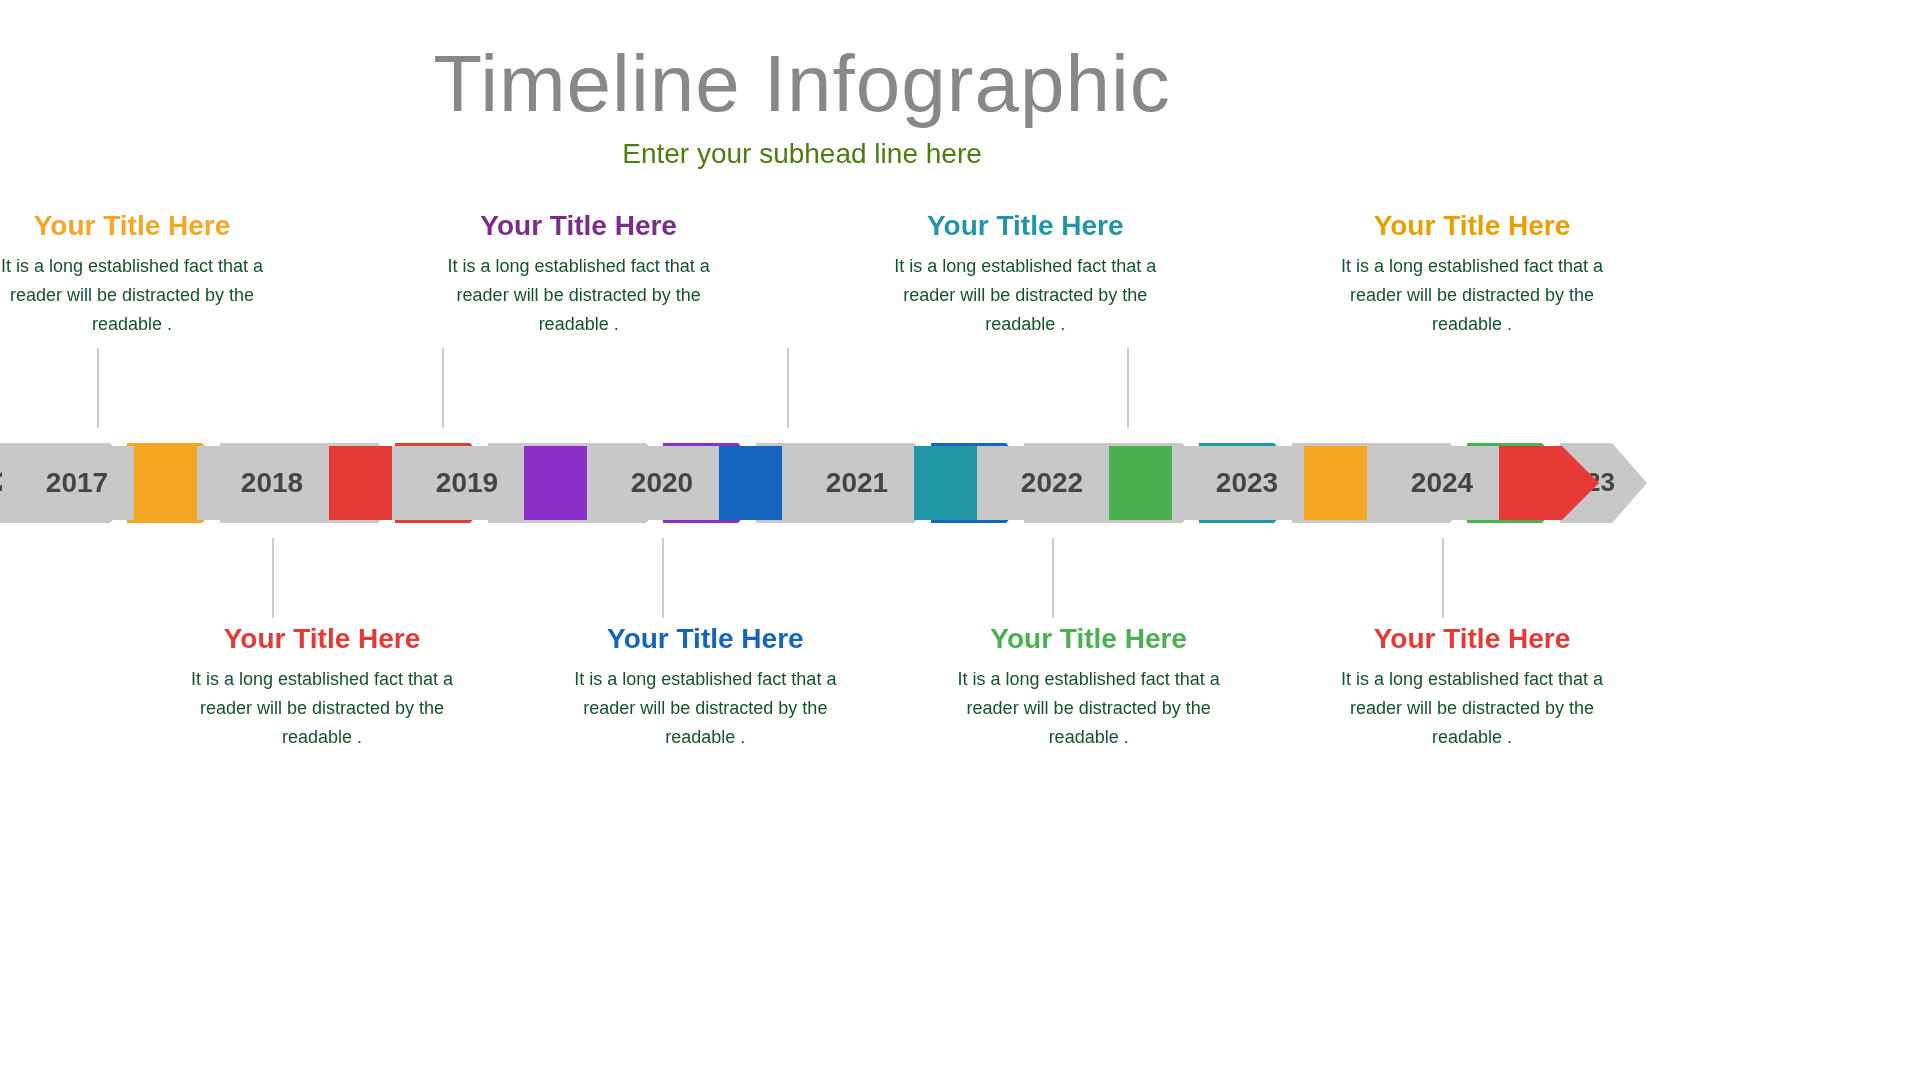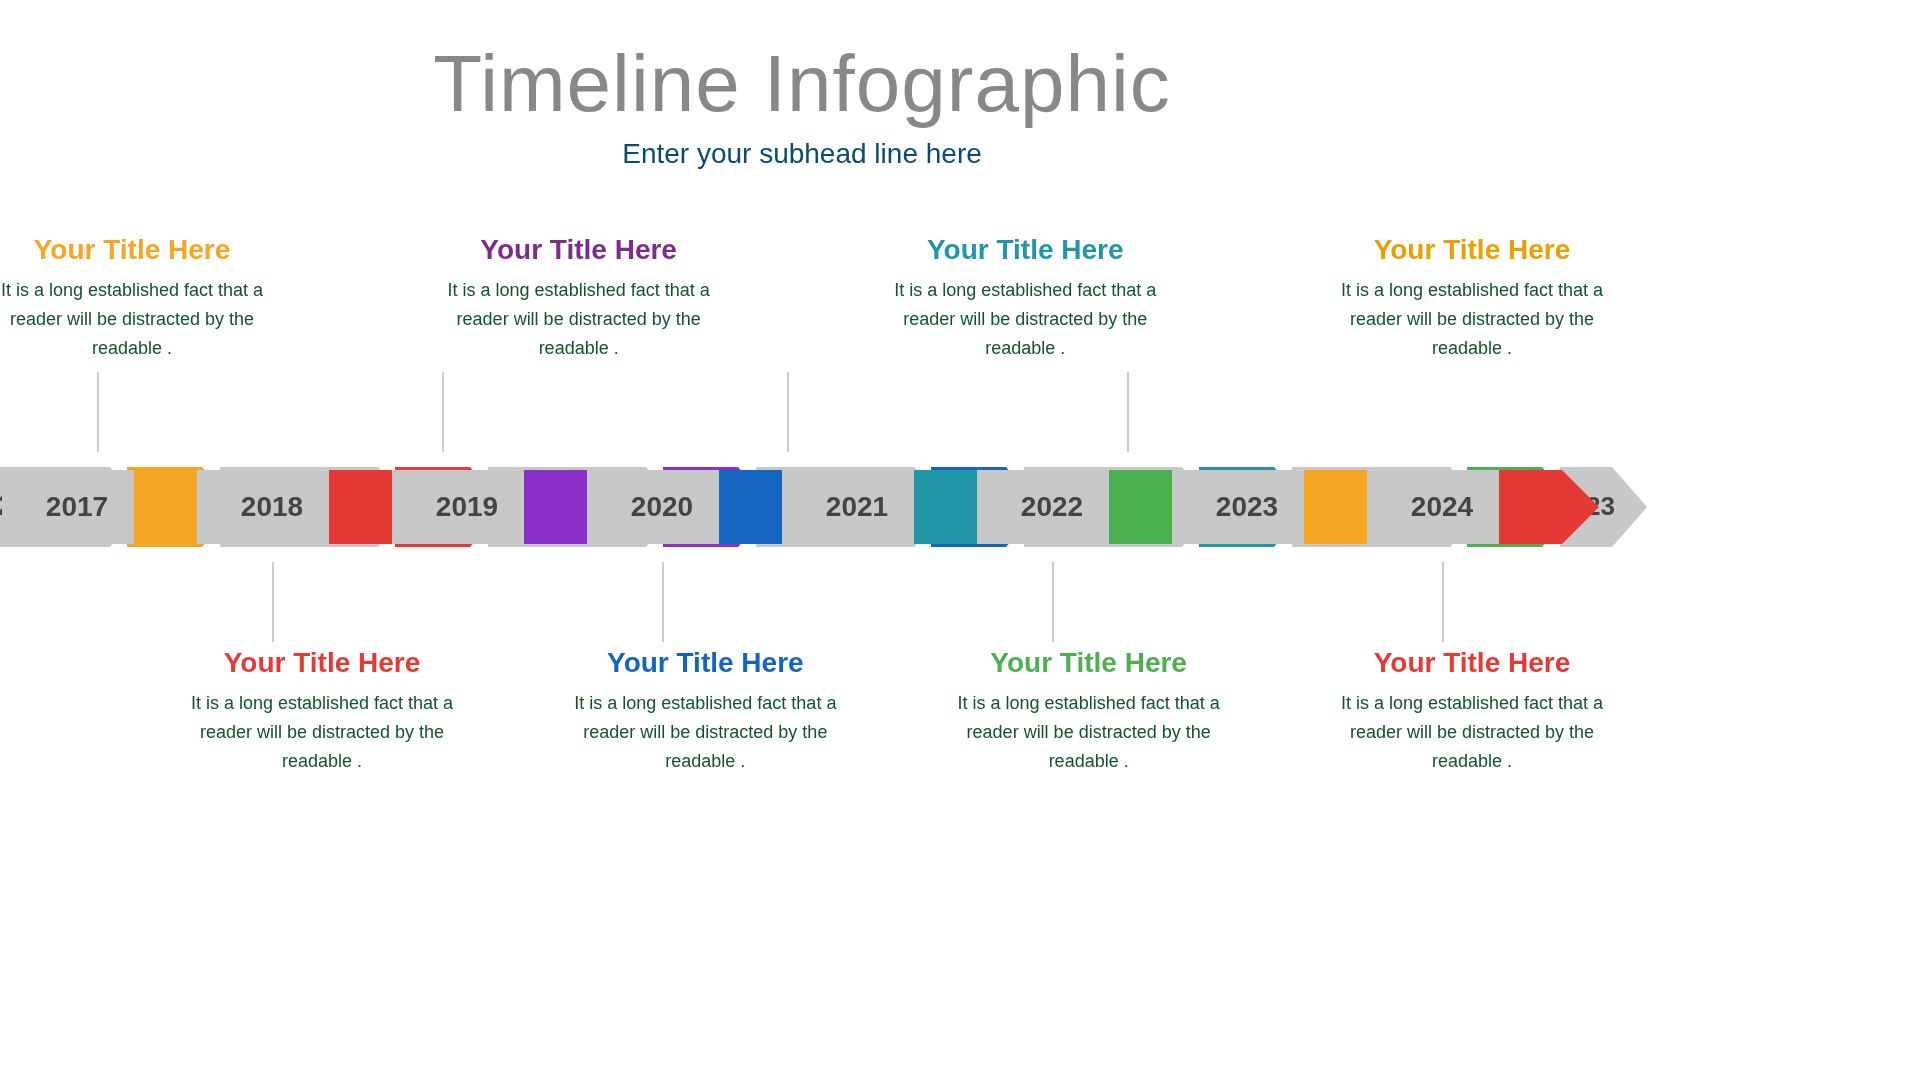--- a/index.html
+++ b/index.html
@@ -24,22 +24,22 @@
       font-size: 80px;
       font-weight: 300;
       color: #888888;
       letter-spacing: 1px;
       line-height: 1.1;
       margin-bottom: 10px;
     }
 
     .subtitle {
       font-size: 28px;
-      color: #0c4a6e;
-      margin-bottom: 64px;
+      color: #4d7c0f;
+      margin-bottom: 40px;
     }
 
     
     .top-labels {
       display: flex;
       width: 100%;
       justify-content: space-around;
       padding: 0 60px;
       margin-bottom: 0px;
     }

